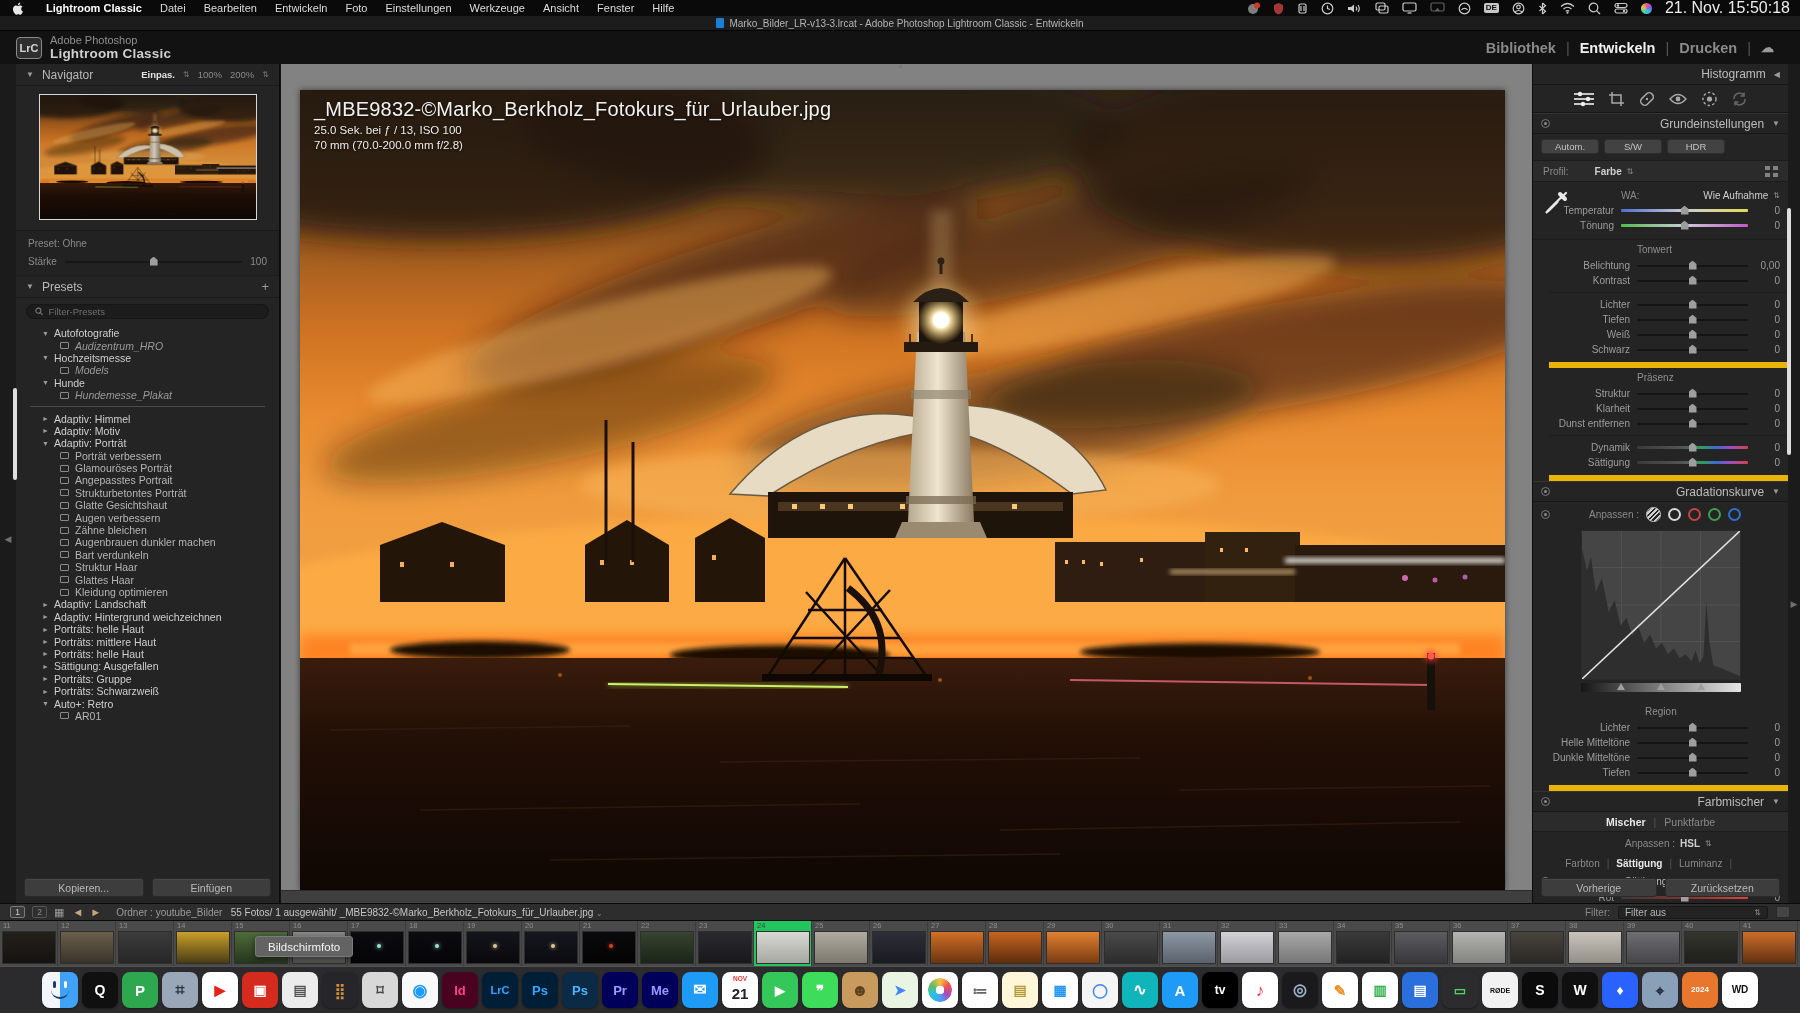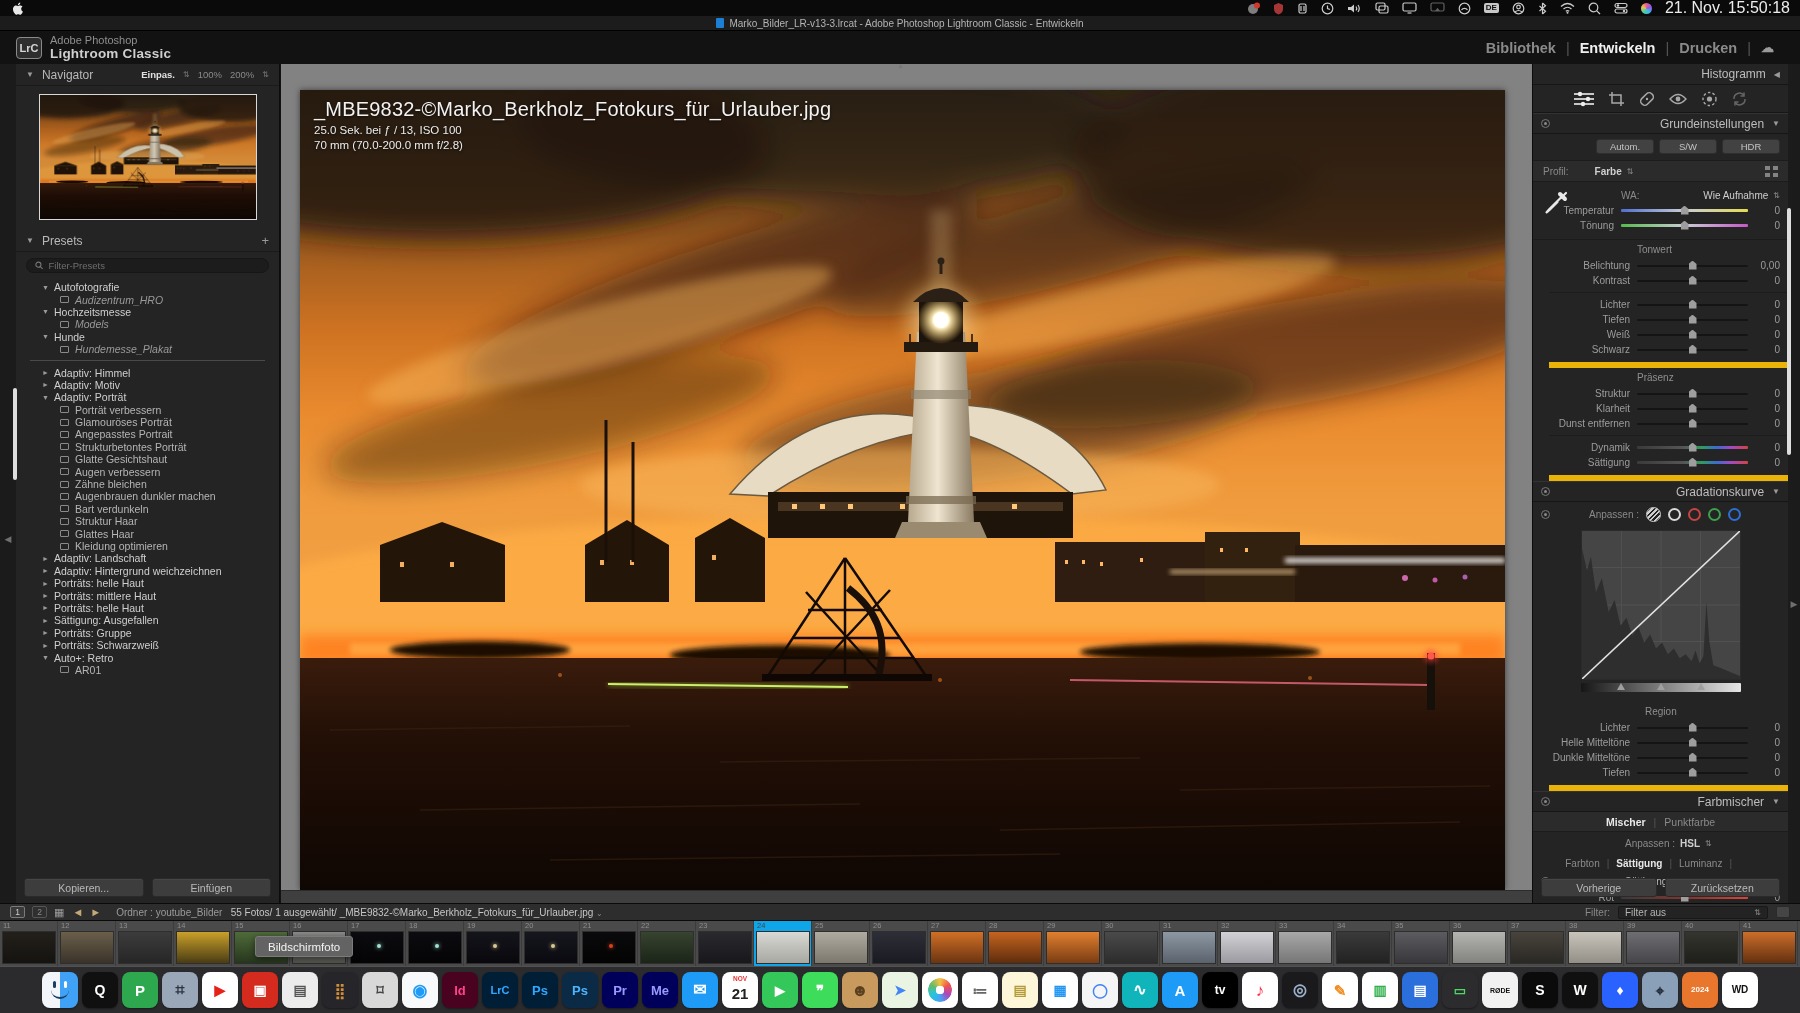--- a/index.html
+++ b/index.html
@@ -107,21 +107,21 @@
   .rp-head { height:21px; display:flex; align-items:center; padding:0 8px;
     border-top:1px solid #333; border-bottom:1px solid #161616; font-size:12px; color:#bdbdbd; }
   .rp-head .title { margin-left:auto; }
   .rp-head .tri { margin-left:8px; font-size:8px; color:#9a9a9a; }
   .toggle-dot { width:9px; height:9px; border:1px solid #777; border-radius:50%; position:relative; }
   .toggle-dot::after { content:""; position:absolute; left:2px; top:2px; width:3px; height:3px;
     background:#888; border-radius:50%; }
   #toolstrip { height:28px; display:flex; align-items:center; justify-content:space-evenly; padding:0 26px;
     border-bottom:1px solid #161616; }
   #toolstrip svg { display:block; }
-  .btn-row { display:flex; justify-content:flex-end; gap:5px; padding:5px 8px 6px; }
+  .btn-row { display:flex; justify-content:flex-start; gap:5px; padding:5px 8px 6px; }
   .sm-btn { min-width:58px; height:15px; background:#424242; border:1px solid #2e2e2e; border-radius:3px;
     color:#c3c3c3; font-size:9.5px; display:flex; align-items:center; justify-content:center; }
   .profile-row { display:flex; align-items:center; height:22px; padding:0 10px; background:#2b2b2b;
     border-top:1px solid #1c1c1c; border-bottom:1px solid #1c1c1c; }
   .dim { color:#8a8a8a; }
   .bright { color:#cfcfcf; }
   .ud { font-size:8px; color:#8a8a8a; }
   .grid-ico { margin-left:auto; width:13px; height:11px;
     background:
       linear-gradient(#9a9a9a,#9a9a9a) 0 0/5px 4px no-repeat,
@@ -183,21 +183,21 @@
     display:flex; align-items:center; padding:0 6px; color:#b5b5b5; }
   #filter-select .ud { margin-left:auto; }
   .fs-lock { width:14px; height:12px; background:#454545; border-radius:2px; border:1px solid #2a2a2a; }
 
   
   #filmstrip { position:absolute; left:0; top:921px; width:1800px; height:45px; background:#4a4a4a;
     display:flex; overflow:hidden; }
   .fs-cell { width:58px; height:45px; border-right:1px solid #3c3c3c; position:relative; flex:0 0 auto; }
   .fs-cell .num { position:absolute; left:3px; top:0px; font-size:7.5px; color:#8f8f8f; }
   .fs-cell .thumb { position:absolute; left:2px; top:10px; width:54px; height:33px; border:1px solid #2e2e2e; }
-  .fs-cell.sel { background:#0ea5e9;padding-left:24px; }
+  .fs-cell.sel { background:#22c55e;padding-left:24px; }
   .fs-cell.sel .num { color:#444; }
   .fs-spot { position:absolute; width:4px; height:4px; border-radius:50%; left:50%; top:40%; }
   #fs-tooltip { position:absolute; left:255px; top:936px; height:21px; padding:0 12px; background:#636363;
     border:1px solid #7b7b7b; border-radius:3px; color:#f2f2f2; font-size:11.5px; display:flex;
     align-items:center; z-index:40; box-shadow:0 2px 6px rgba(0,0,0,.5); }
 
   
   #dock { position:absolute; left:0; top:966px; width:1800px; height:47px;
     background:rgba(70,70,72,.62); border-top:1px solid rgba(255,255,255,.18);
     display:flex; align-items:center; justify-content:center; gap:4px; }
@@ -215,20 +215,21 @@
 </style>
 </head>
 <body>
 
 <div id="menubar">
   <span class="apple">
     <svg width="11" height="13" viewBox="0 0 11 13">
         <path fill="#e8e8e8" d="M9.2 6.9c0-1.5 1.2-2.2 1.3-2.3-.7-1-1.8-1.2-2.2-1.2-.9-.1-1.8.5-2.3.5-.5 0-1.2-.5-2-.5-1 0-2 .6-2.5 1.5-1.1 1.9-.3 4.7.8 6.2.5.8 1.1 1.6 1.9 1.6.8 0 1.1-.5 2-.5.9 0 1.2.5 2 .5.8 0 1.4-.7 1.9-1.5.6-.9.8-1.7.8-1.8 0 0-1.6-.6-1.7-2.5zM7.7 2.3c.4-.5.7-1.2.6-1.9-.6 0-1.4.4-1.8 1-.4.4-.7 1.2-.6 1.8.7.1 1.4-.4 1.8-.9z"></path>
       </svg>
   </span>
+  <span id="menu-items"><span class="mitem first">Lightroom Classic</span><span class="mitem">Datei</span><span class="mitem">Bearbeiten</span><span class="mitem">Entwickeln</span><span class="mitem">Foto</span><span class="mitem">Einstellungen</span><span class="mitem">Werkzeuge</span><span class="mitem">Ansicht</span><span class="mitem">Fenster</span><span class="mitem">Hilfe</span></span>
   <div id="menu-right">
       <span class="sico">
         <svg width="13" height="13" viewBox="0 0 13 13">
           <circle cx="6" cy="7" r="5" fill="#888"></circle>
           <circle cx="10" cy="3.5" r="3" fill="#e33b2e"></circle>
         </svg>
       </span>
       <span class="sico">
         <svg width="11" height="13" viewBox="0 0 11 13">
           <path d="M5.5 1 L10 3 V7 Q10 11 5.5 12.5 Q1 11 1 7 V3 Z" fill="#b43a3a"></path>
@@ -539,20 +540,30 @@
 
         <line x1="308" y1="594" x2="548" y2="597" stroke="#a8e04a" stroke-width="6" opacity=".35" filter="url(#nav-bSm)"></line>
         <line x1="308" y1="594" x2="548" y2="597" stroke="#cdf06a" stroke-width="2"></line>
         <line x1="770" y1="590" x2="1130" y2="595" stroke="#e86a80" stroke-width="2" opacity=".8"></line>
         <rect x="1127" y="563" width="8" height="57" fill="#15100a"></rect>
         <circle cx="1131" cy="566" r="7" fill="#ff4040" opacity=".5" filter="url(#nav-bSm)"></circle>
         <circle cx="1131" cy="566" r="3.5" fill="#ff5848"></circle>
       </svg>
       </div>
 
+    <div id="preset-amount">
+      <div>Preset: Ohne</div>
+      <div class="row2">
+        <span>Stärke</span>
+        <div id="pa-track">
+            <div class="knob" style="left:50%;"></div>
+          </div>
+        <span>100</span>
+      </div>
+    </div>
 
     <div id="presets-head" class="phead">
       <span class="tri">▼</span>
       <span>Presets</span>
       <span class="plus">+</span>
     </div>
     <div id="preset-search">
       <svg width="9" height="9" viewBox="0 0 10 10">
           <circle cx="4" cy="4" r="3" fill="none" stroke="#777" stroke-width="1.3"></circle>
           <line x1="6.3" y1="6.3" x2="9" y2="9" stroke="#777" stroke-width="1.3"></line>

